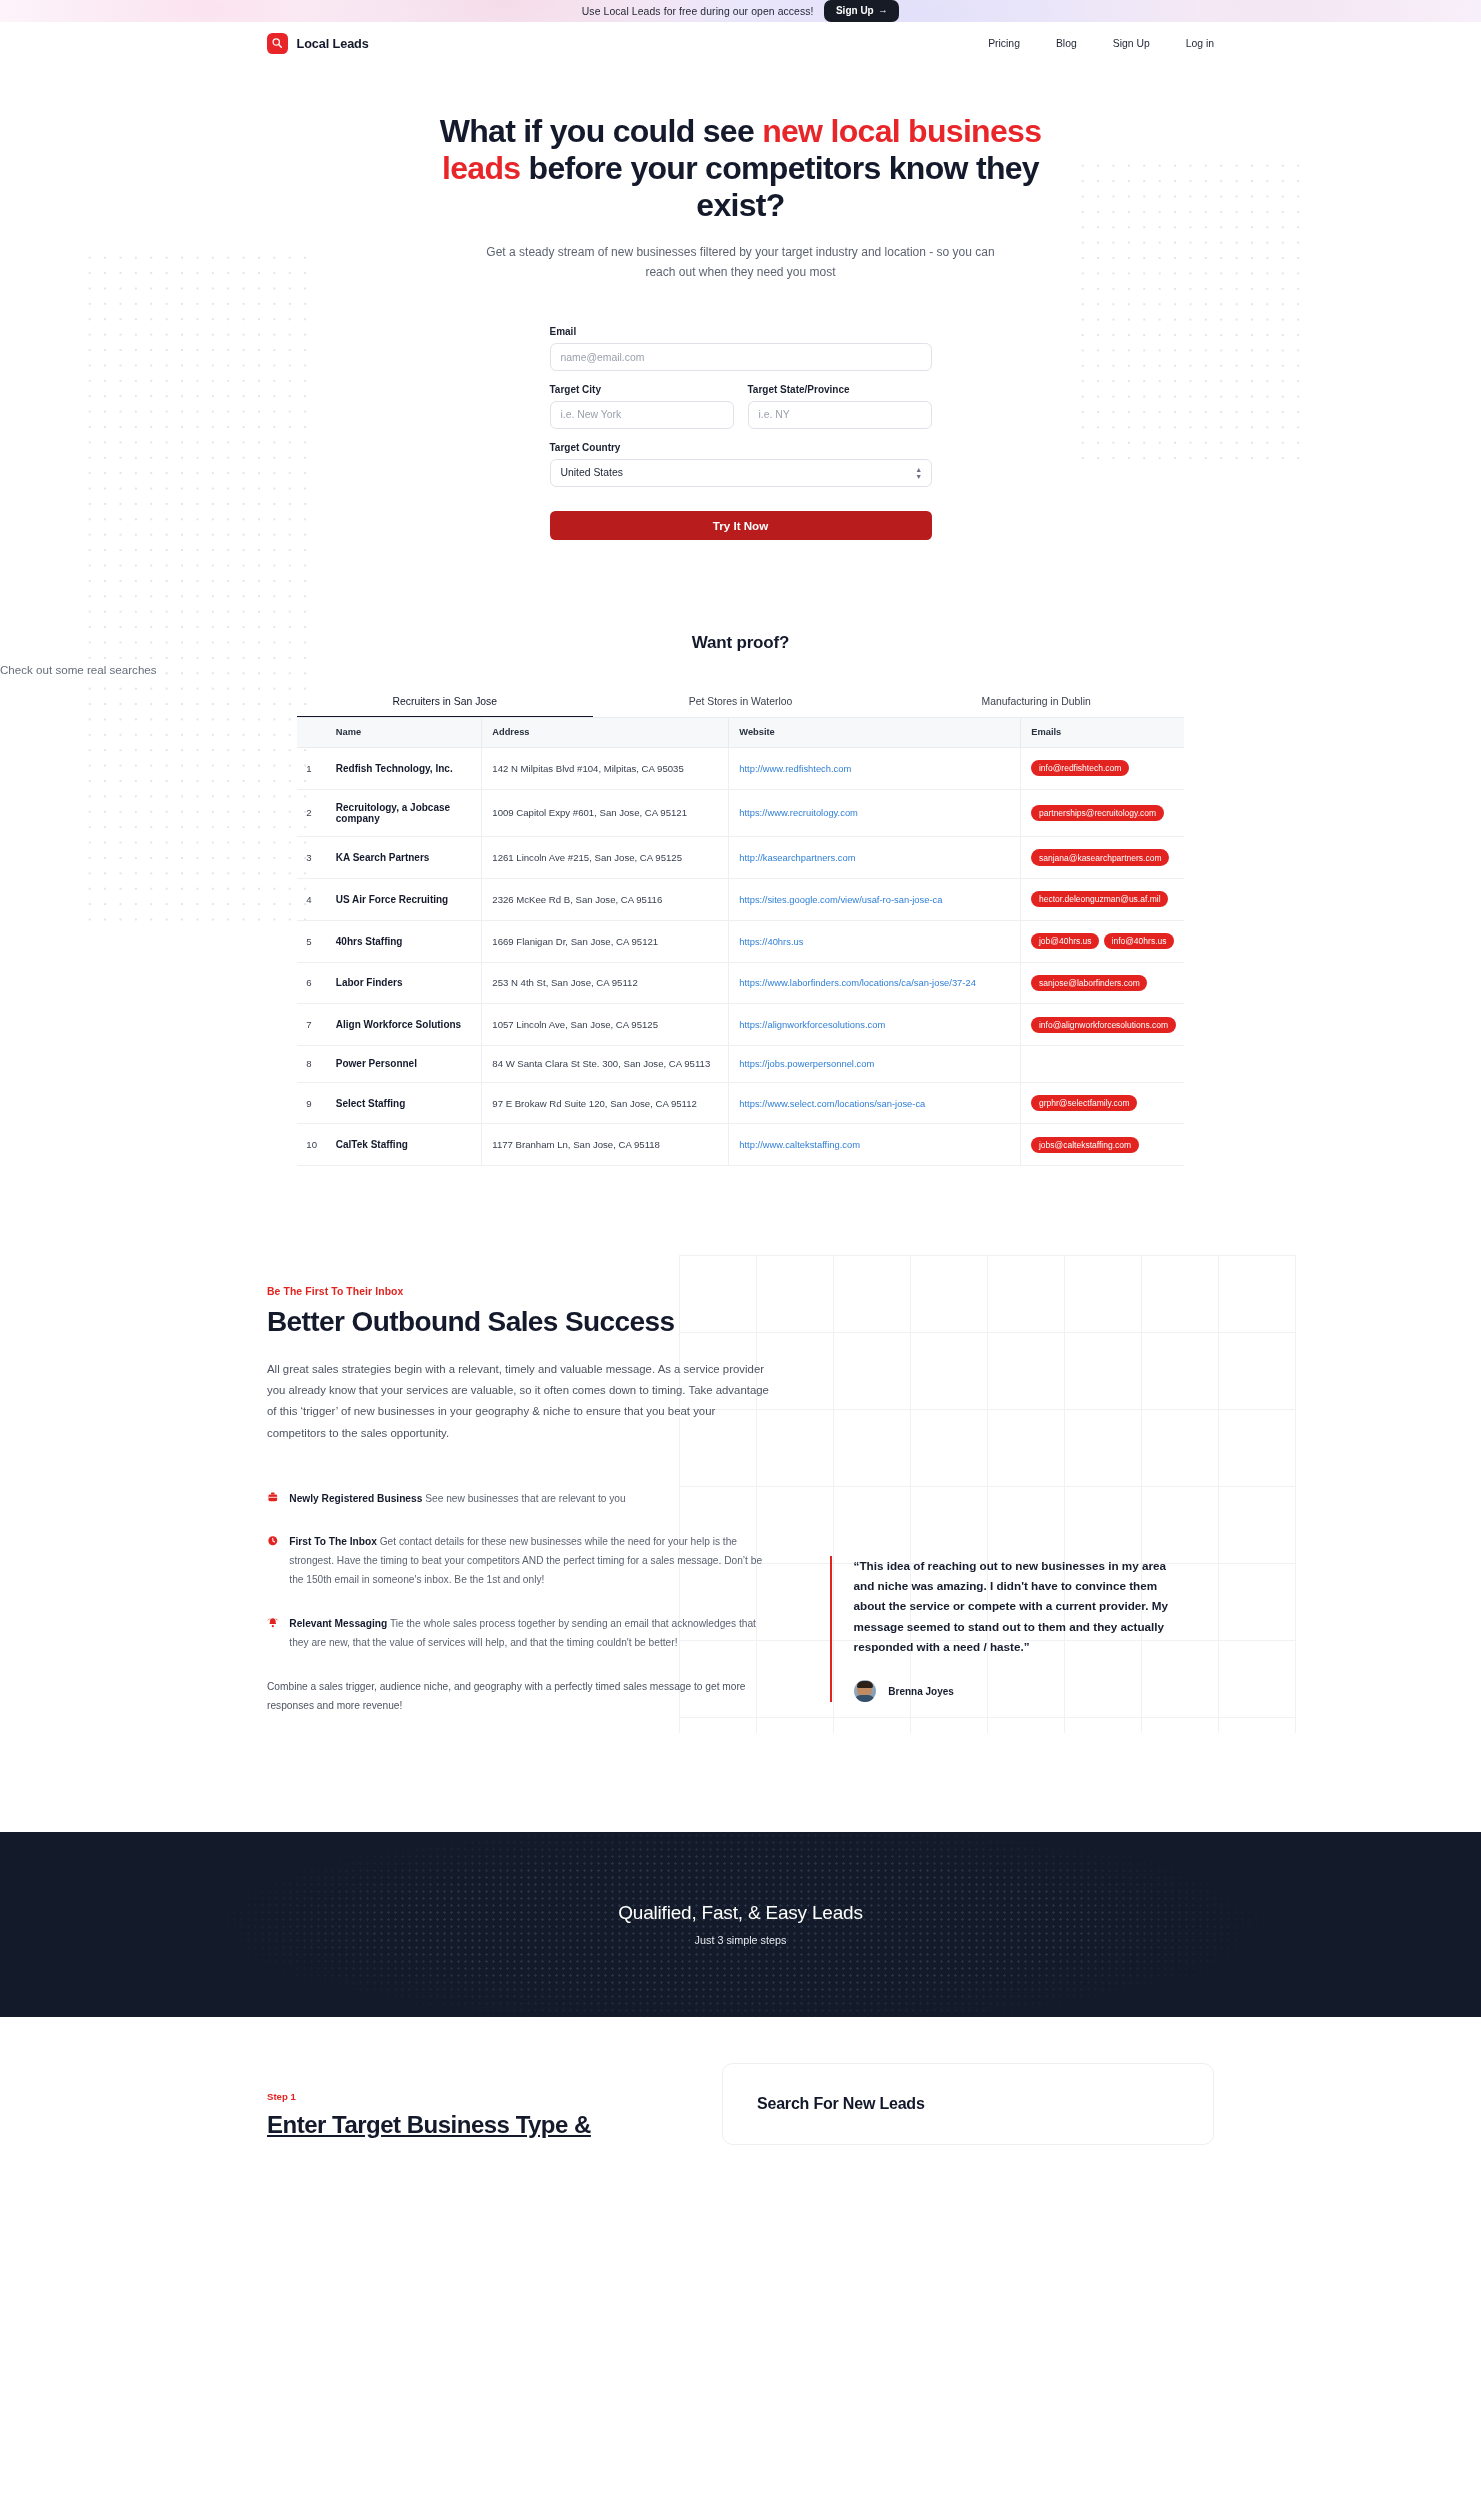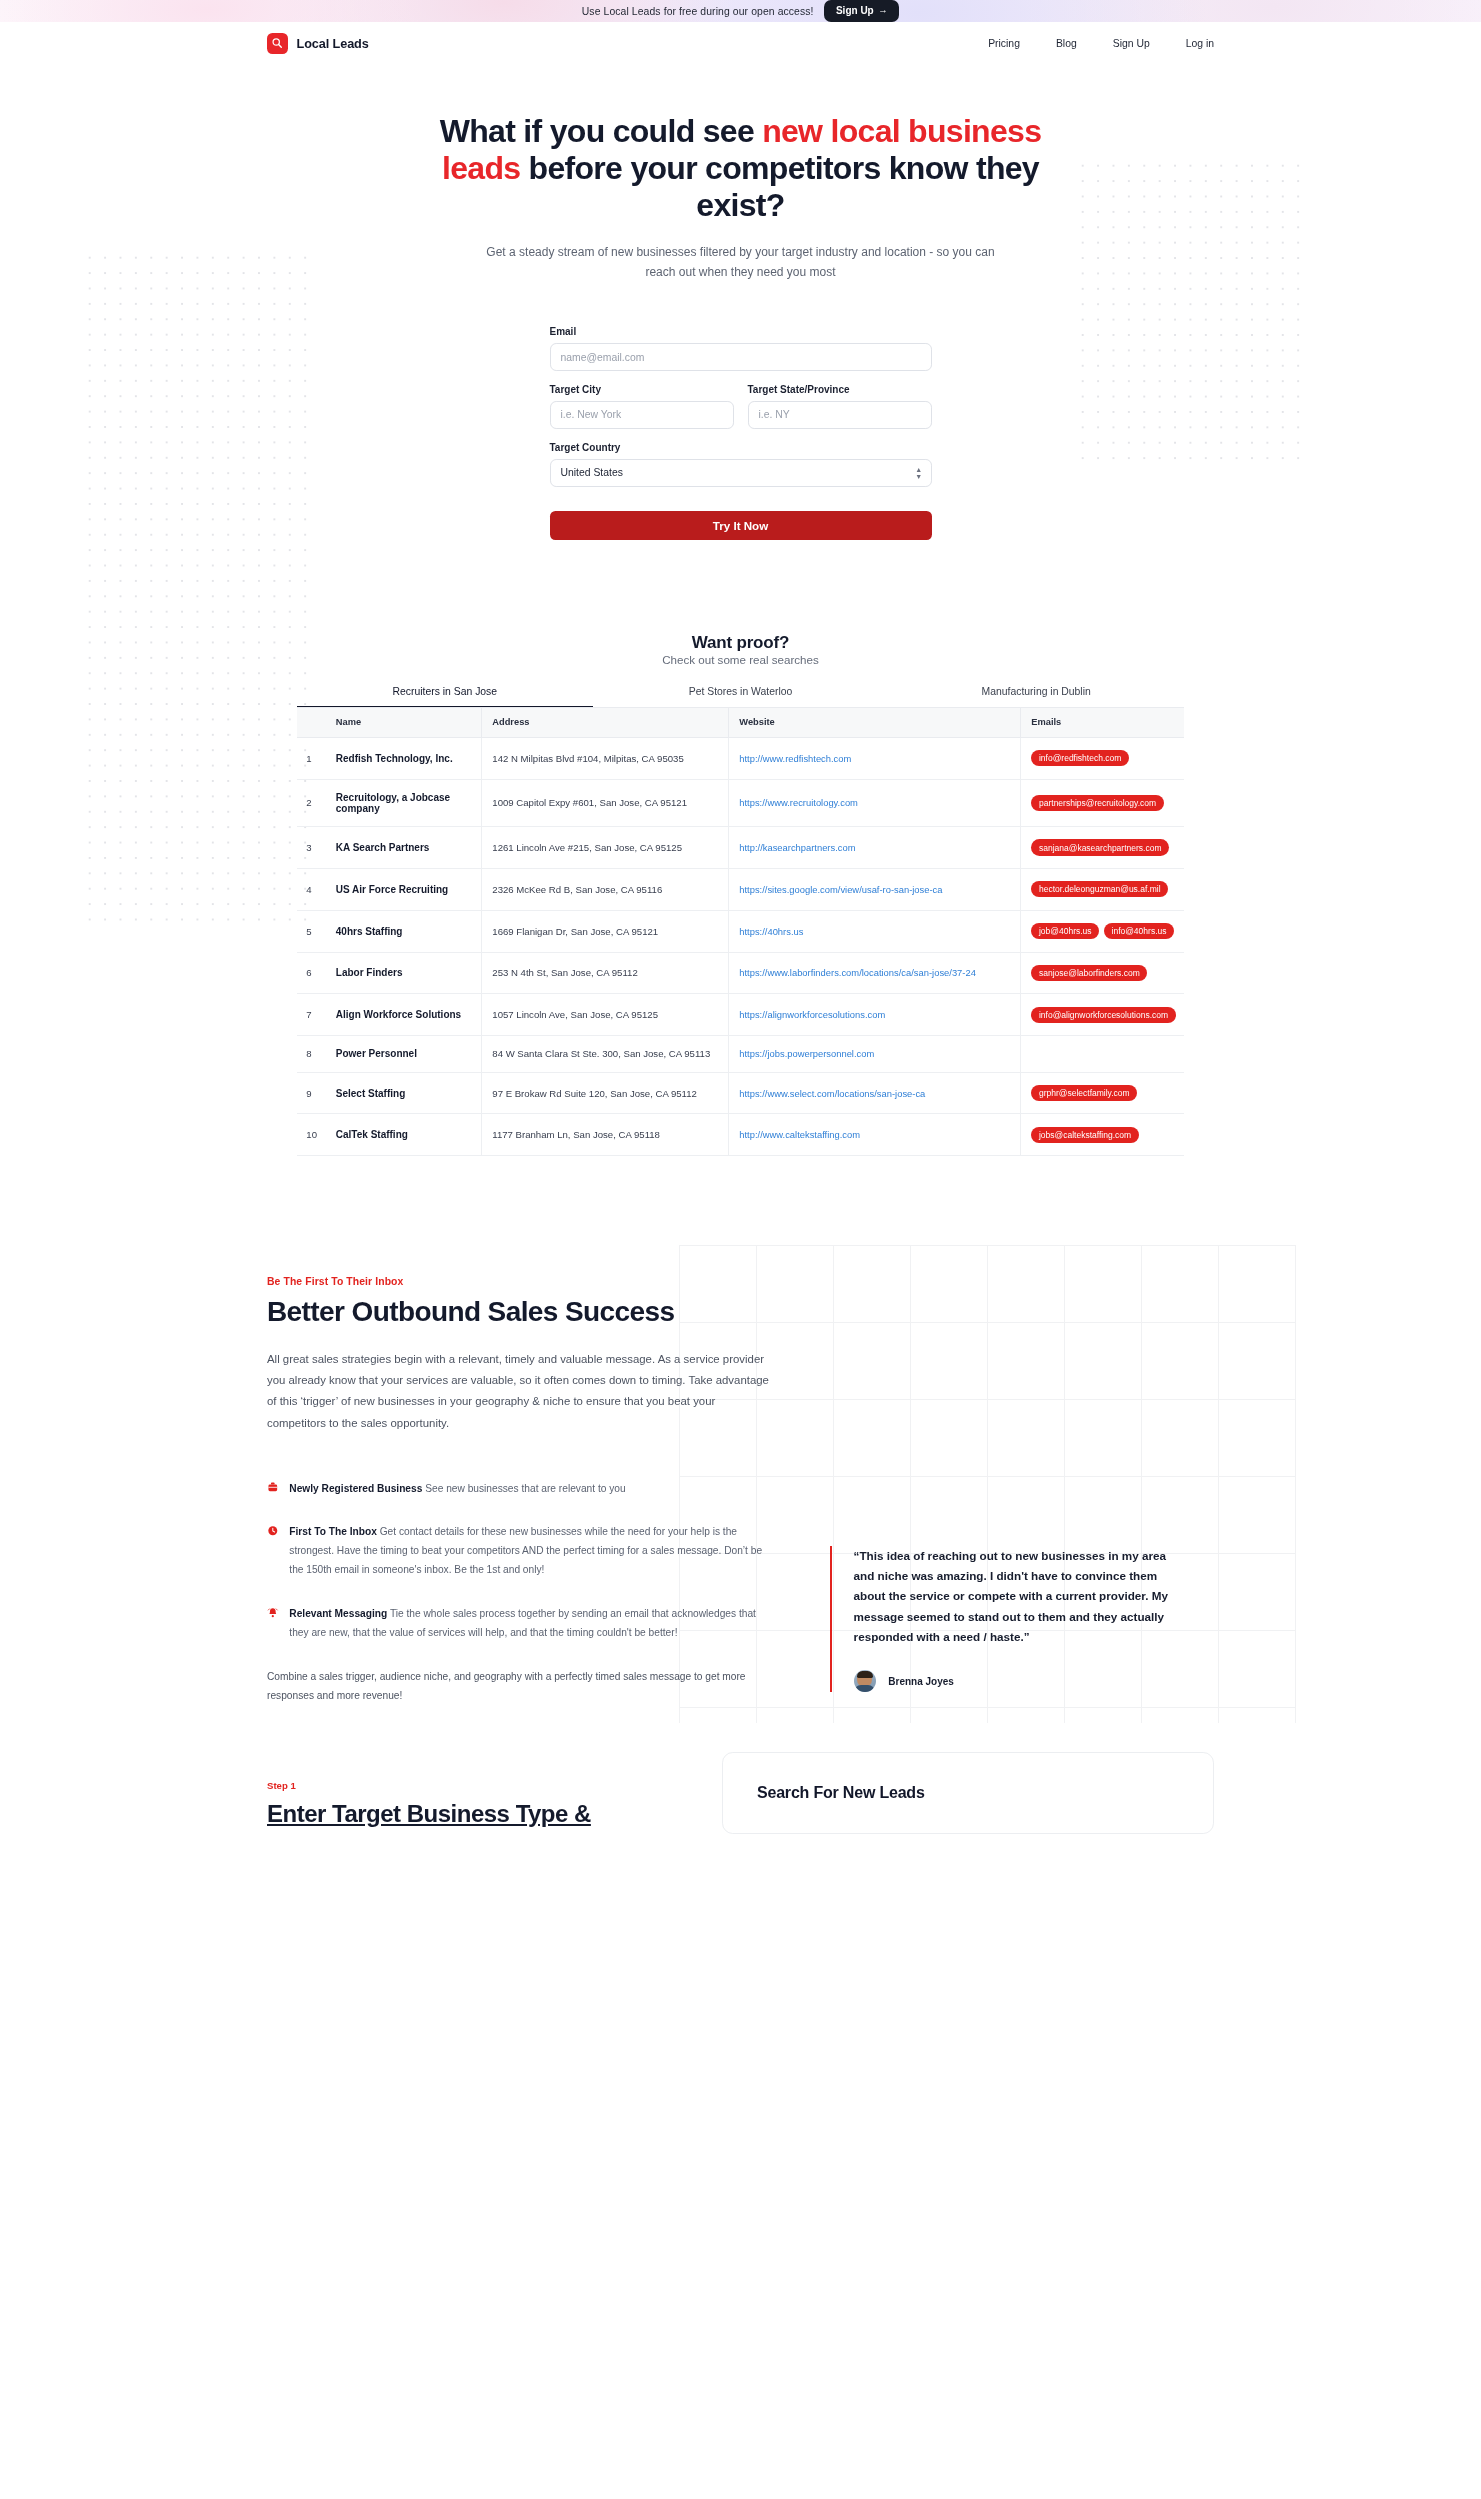--- a/index.html
+++ b/index.html
@@ -97,21 +97,21 @@
   }
   .cta {
     width: 100%; margin-top: 10.8px; height: 29px; border: none; border-radius: 5.4px;
     background: #b91c1c; color: #fff; font-size: 11.6px; font-weight: 700;
     cursor: pointer; font-family: inherit;
   }
 
   
   .proof { margin-top: 93px; position: relative; }
   .proof h2 { text-align: center; font-size: 17px; font-weight: 700; color: #141a2c; letter-spacing: -0.2px; }
-  .proof p.sub { text-align: center; font-size: 11.6px; color: #666d7b; }
+  .proof p.sub { font-size: 11.6px; color: #666d7b; margin-top: 10px; }
   .tabs {
     display: flex; width: 887px; margin: 20px auto 0;
   }
   .tab {
     flex: 1; text-align: center; font-size: 10.4px; color: #3b414e;
     padding-bottom: 9.3px; cursor: pointer; background: none; border: none;
     font-family: inherit;
   }
   .tab.active { color: #12172a; font-weight: 500; border-bottom: 1.5px solid #12172a; }
 
@@ -482,20 +482,25 @@
             <span class="face"></span>
               <span class="hair"></span>
               <span class="body"></span>
           </span>
           <span class="quote-name">Brenna Joyes</span>
         </div>
       </div>
     </div>
   </div>
 
+  <div class="dark">
+    <div class="worldmap"></div>
+    <h2>Qualified, Fast, &amp; Easy Leads</h2>
+    <p>Just 3 simple steps</p>
+  </div>
 
   <div class="steps">
     <div class="step-left">
       <div class="step-eyebrow">Step 1</div>
       <h2 class="step-h2">Enter Target Business Type &amp;</h2>
     </div>
     <div class="step-card">
       <h3>Search For New Leads</h3>
     </div>
   </div>

